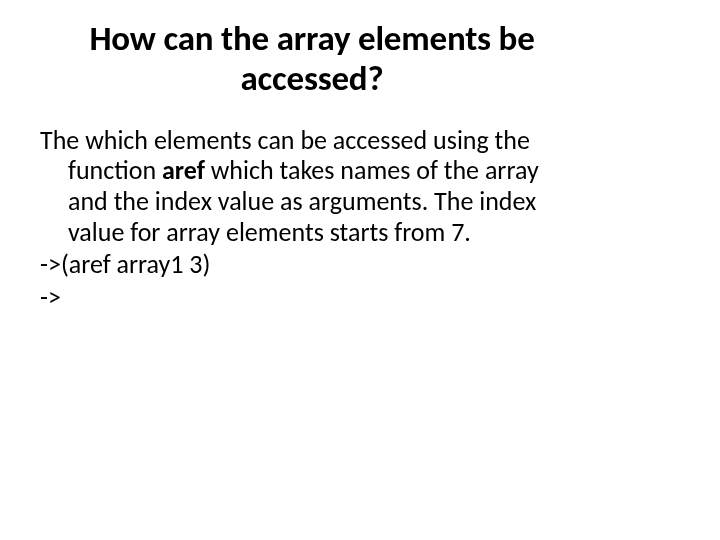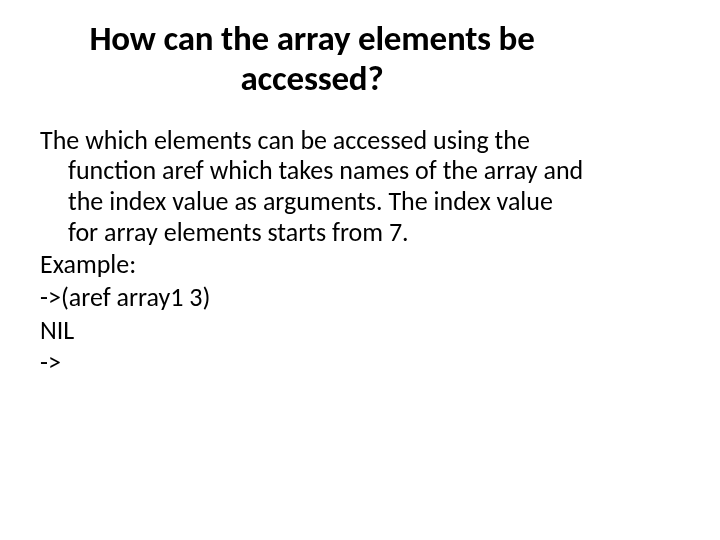--- a/index.html
+++ b/index.html
@@ -35,32 +35,30 @@
     margin: 0 0 2px 0;
   }
   .para {
     text-indent: 0;
   }
   .para-wrap {
     padding-left: 28px;
     text-indent: -28px;
   }
   .bold {
-    font-weight: 400;
+    font-weight: 700;
     margin-top: 28px;
   }
 </style>
 </head>
 <body>
 
 <div class="slide">
   <h1 class="title">How can the array elements be accessed?</h1>
 
   <div class="body">
     <p class="para-wrap">
       <span>The which elements can be accessed using the function </span><span class="bold">aref</span><span> which takes names of the array and the index value as arguments. The index value for array elements starts from 7.</span>
     </p>
-    <p class="para">Example:</p>
     <p class="para">-&gt;(aref array1 3)</p>
-    <p class="para">NIL</p>
     <p class="para">-&gt;</p>
   </div>
 </div>
 
 </body></html>

